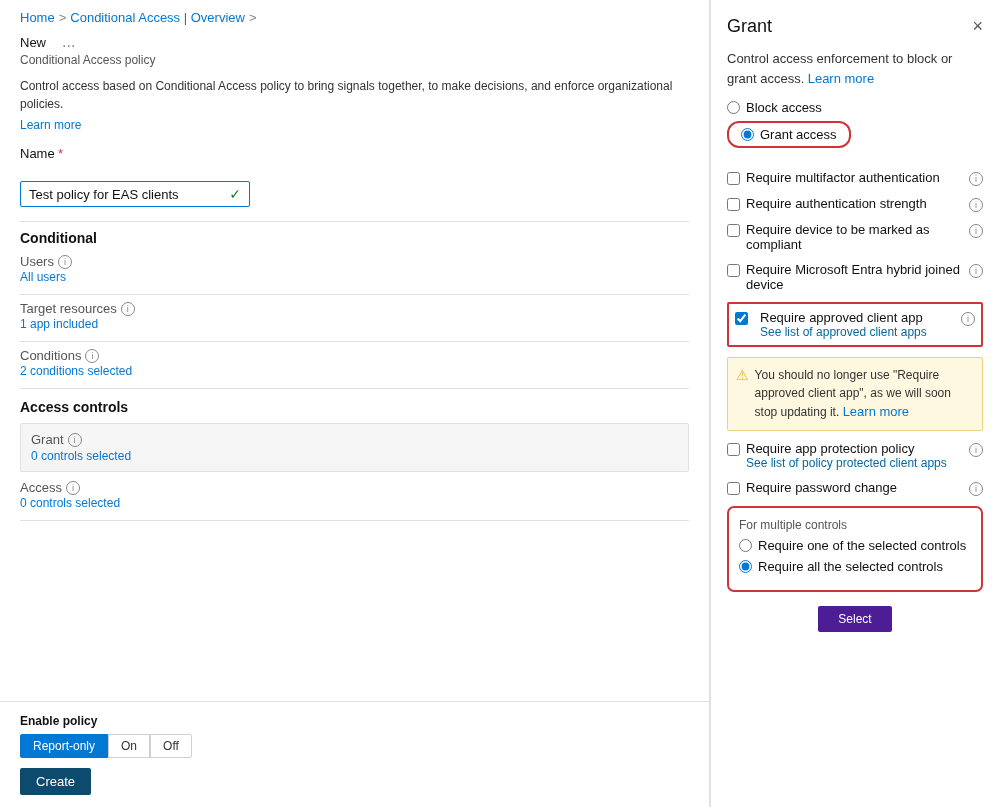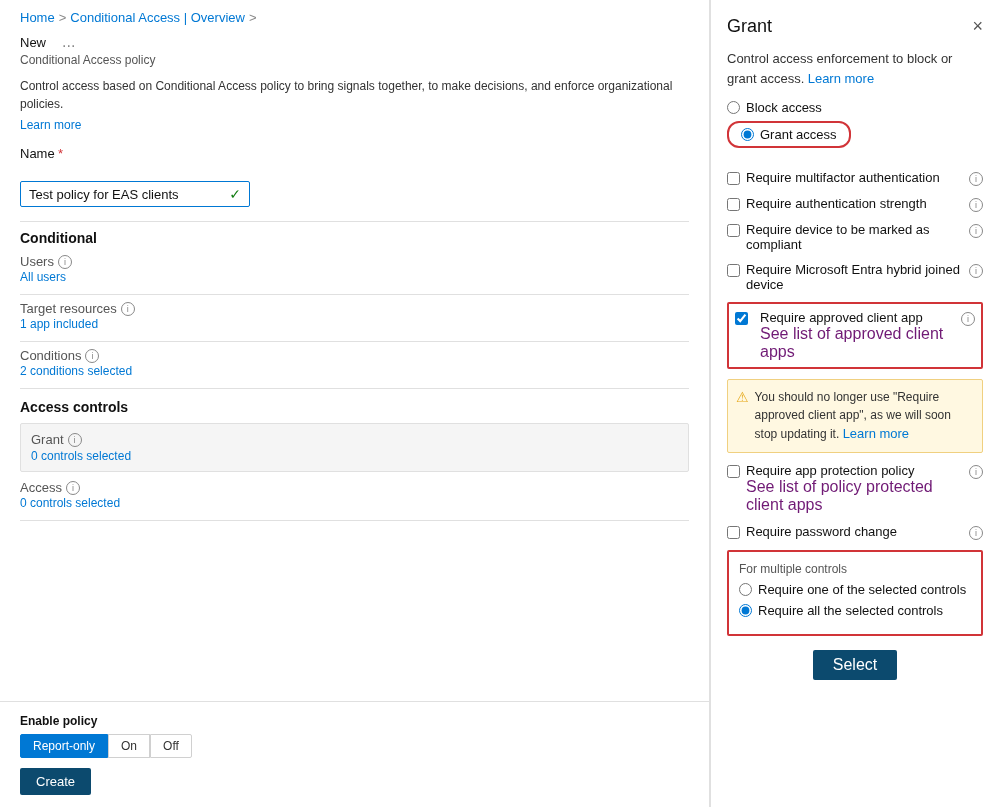--- a/index.html
+++ b/index.html
@@ -116,45 +116,45 @@
       display: inline-flex; align-items: center; gap: 6px; margin-bottom: 10px;
     }
 
     .checkbox-list { margin-bottom: 10px; }
     .checkbox-item {
       display: flex; align-items: flex-start; gap: 6px; margin-bottom: 10px;
     }
     .checkbox-item input[type="checkbox"] { accent-color: #0078d4; margin-top: 2px; }
     .checkbox-label-wrap { flex: 1; }
     .checkbox-label { font-size: 13px; color: #111; }
-    .checkbox-sublabel { font-size: 16px; color: #701a75; text-decoration: none; display: block; }
+    .checkbox-sublabel { font-size: 12px; color: #0369a1; text-decoration: none; display: block; }
 
     .approved-client-box {
       border: 2px solid #d13438; border-radius: 2px; padding: 6px;
       margin-bottom: 10px;
     }
     .approved-client-inner { display: flex; align-items: flex-start; gap: 12px; }
 
     .warning-box {
       background: #fff8e1; border: 1px solid #f0d080; border-radius: 2px;
       padding: 8px; margin-bottom: 10px; display: flex; gap: 6px; align-items: flex-start;
     }
     .warning-icon { color: #e6a817; font-size: 14px; margin-top: 1px; }
     .warning-text { font-size: 12px; color: #333; line-height: 1.5; }
     .warning-text a { color: #0078d4; text-decoration: none; }
 
     .multiple-controls-box {
-      border: 2px solid #d13438; border-radius: 2px; padding: 10px;
+      border: 2px solid #d13438; border-radius: 7px; padding: 10px;
       margin-bottom: 14px;
     }
     .multiple-controls-title { font-size: 12px; color: #555; margin-bottom: 6px; }
 
     .select-btn {
-      background: #0c4a6e; color: #fff; border: none; border-radius: 2px;
-      padding: 6px 20px; font-size: 16px; cursor: pointer;
+      background: #4c1d95; color: #fff; border: none; border-radius: 2px;
+      padding: 6px 20px; font-size: 12px; cursor: pointer;
       display: block; margin: 0 auto;
     }
 
     .info-circle {
       display: inline-flex; align-items: center; justify-content: center;
       width: 14px; height: 14px; border-radius: 50%; border: 1px solid #888;
       color: #888; font-size: 9px; cursor: pointer; flex-shrink: 0; margin-top: 2px;
     }
   </style>
 </head>

